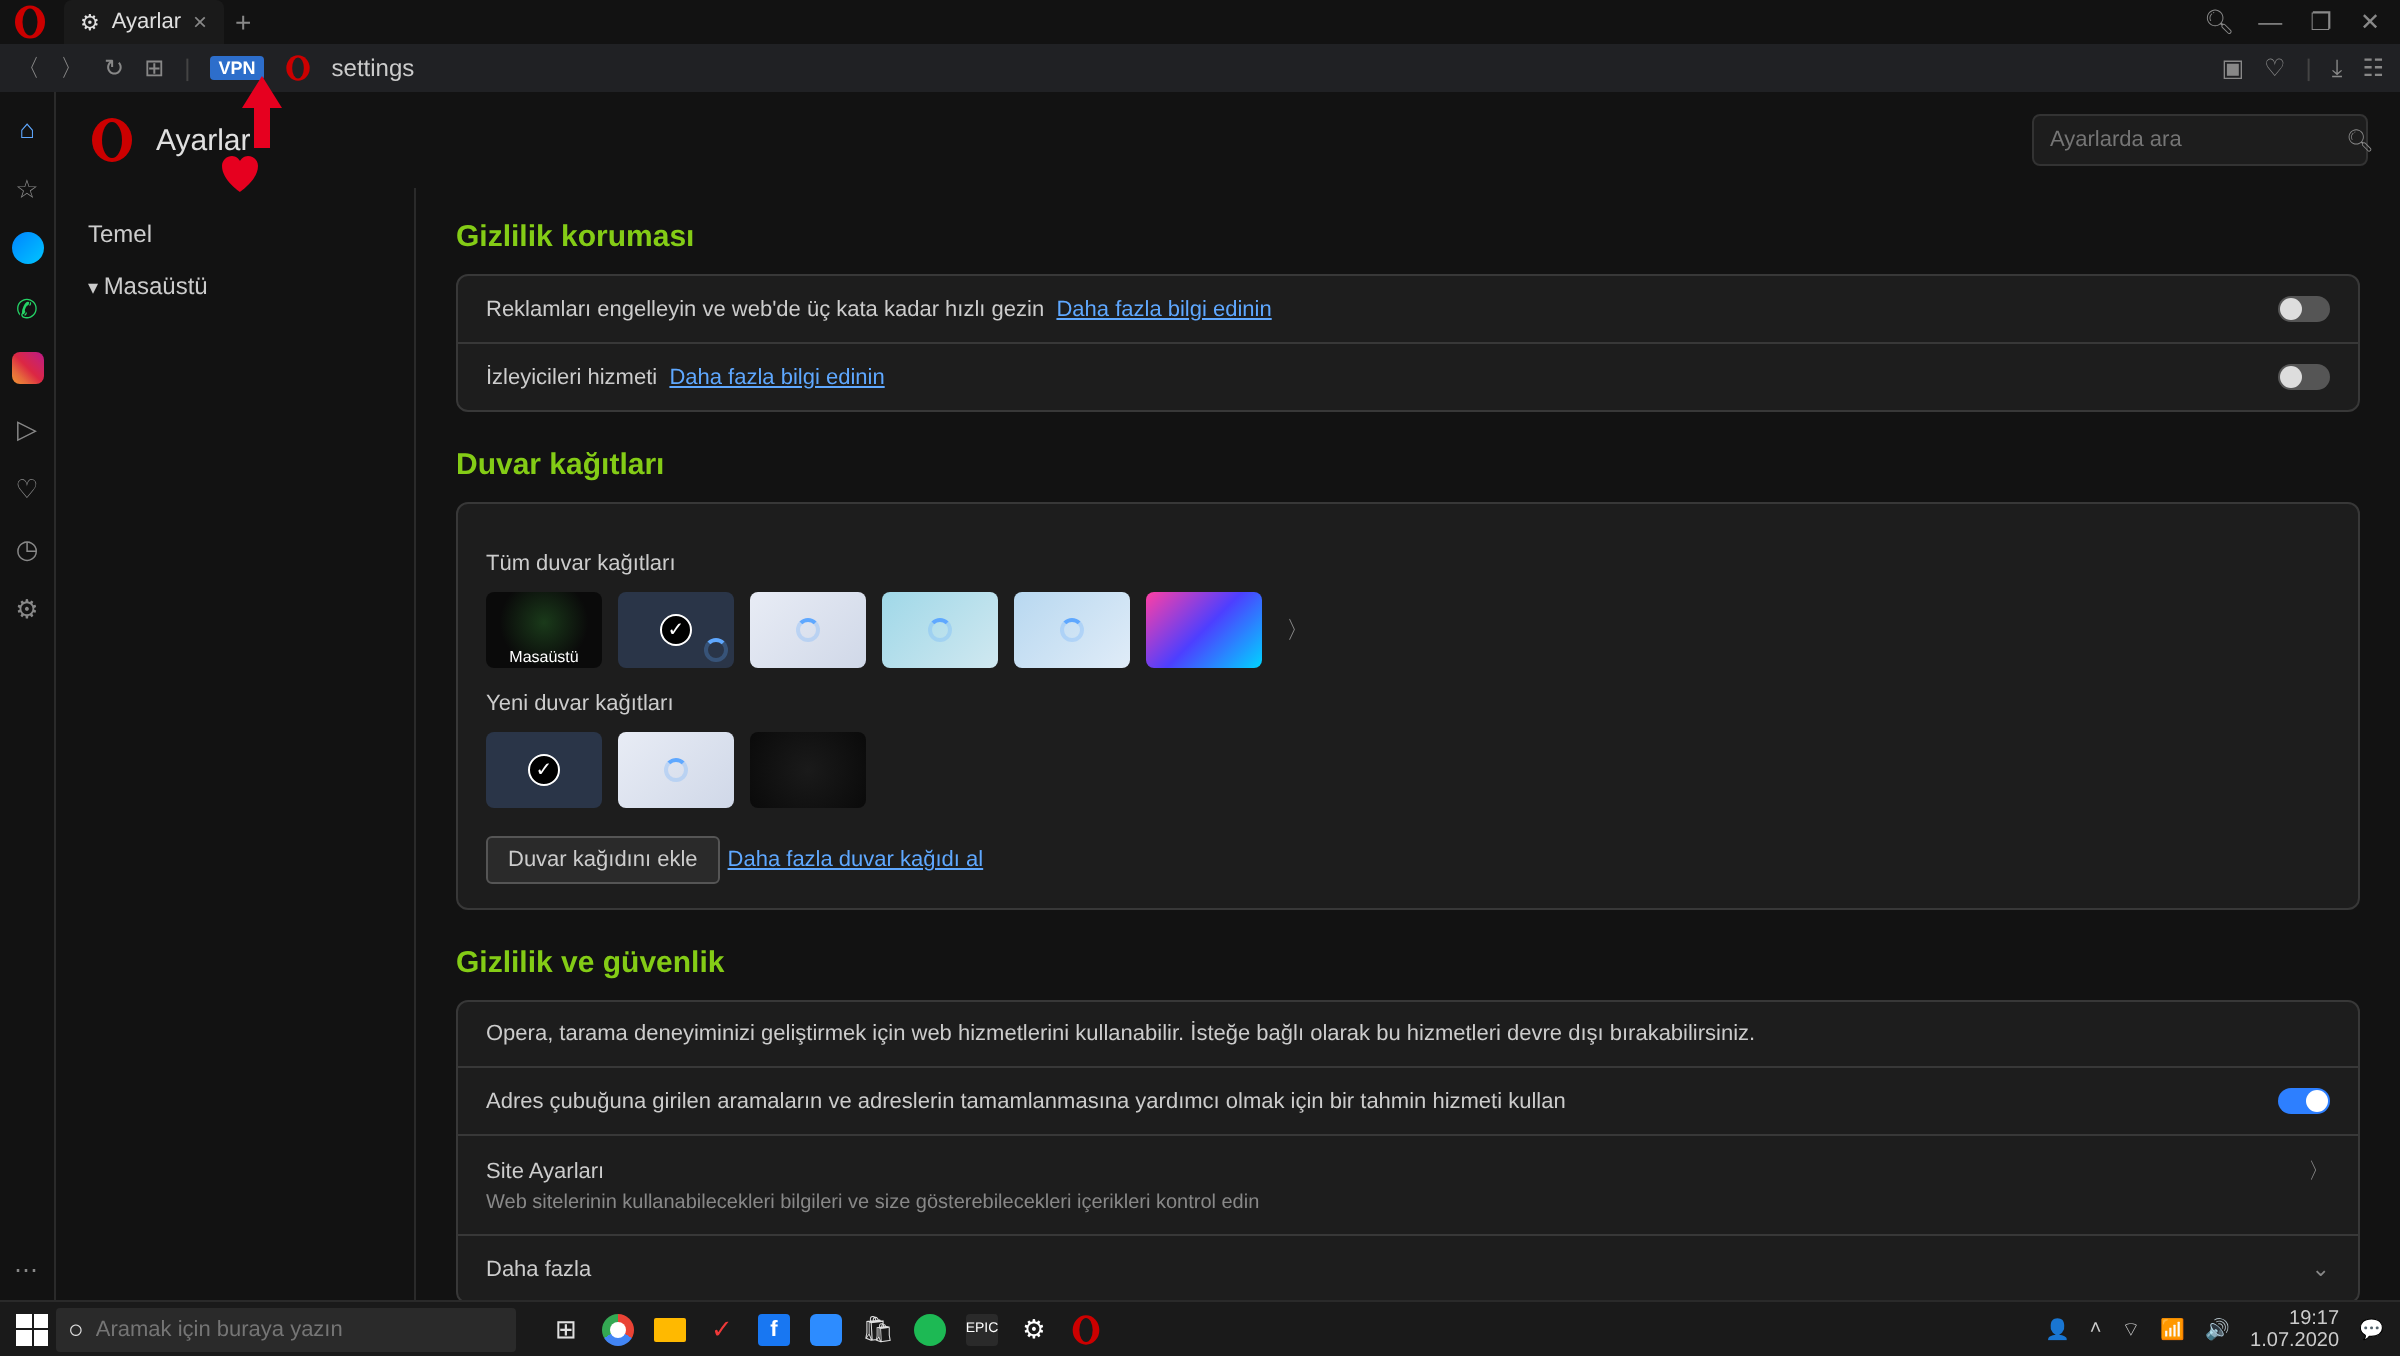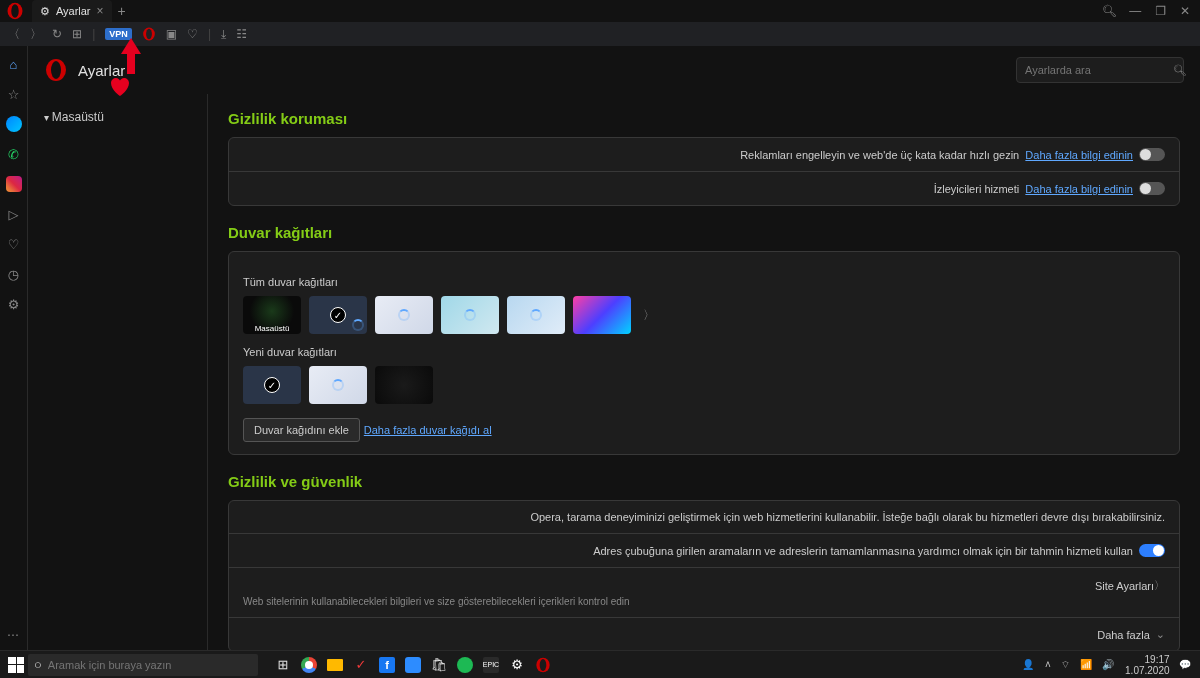--- a/index.html
+++ b/index.html
@@ -53,21 +53,21 @@
 .sidebar .nav-item { padding: 6px 0; color: #ccc; cursor: pointer; }
 .sidebar .nav-item.selected::before { content: "▾ "; color: #ccc; font-size: 10px; }
 .sidebar .link-item { padding: 6px 0; color: #5fa8ff; text-decoration: underline; cursor: pointer; font-size: 11px; }
 .sidebar .gap { height: 20px; }
 
 .settings-content { flex: 1; padding: 16px 20px; overflow-y: auto; }
 .settings-content h3 { font-size: 15px; font-weight: 600; color: #84cc16; margin-bottom: 10px; margin-top: 18px; }
 .settings-content h3:first-child { margin-top: 0; }
 
 .setting-block { border: 1px solid #383838; background: #1d1d1d; border-radius: 6px; overflow: hidden; }
-.setting-row { display: flex; align-items: center; padding: 10px 14px; font-size: 11px; gap: 6px; border-top: 1px solid #383838; text-align: right; }
+.setting-row { display: flex; align-items: center; padding: 10px 14px; font-size: 11px; gap: 6px; border-top: 1px solid #383838; }
 .setting-row:first-child { border-top: none; }
 .setting-row .label { flex: 1; color: #ccc; }
 .setting-row .link { color: #5fa8ff; text-decoration: underline; cursor: pointer; }
 .setting-row .sublabel { color: #888; font-size: 10px; }
 .setting-row.col { flex-direction: column; align-items: flex-start; gap: 3px; }
 .setting-row.col .rowline { display: flex; width: 100%; align-items: center; }
 .setting-row.col .rowline .label { flex: 1; }
 .setting-row .chev { color: #888; font-size: 11px; }
 
 .toggle { width: 26px; height: 13px; background: #555; border-radius: 7px; position: relative; cursor: pointer; flex-shrink: 0; }
@@ -144,20 +144,21 @@
   <span class="navbtn">〈</span>
   <span class="navbtn">〉</span>
   <span class="navbtn">↻</span>
   <span class="navbtn">⊞</span>
   <span class="sep">|</span>
   <span class="vpn-badge">VPN</span>
   <span class="mini-opera"><svg class="opera-o-svg" viewBox="0 0 24 24">
         <ellipse cx="12" cy="12" rx="10" ry="11" fill="#c00"></ellipse>
         <ellipse cx="12" cy="12" rx="5" ry="9" fill="#202124"></ellipse>
       </svg></span>
+  <span class="addr-text">settings</span>
   <div class="addr-right">
     <span>▣</span>
     <span>♡</span>
     <span class="sep">|</span>
     <span>⤓</span>
     <span>☷</span>
   </div>
 </div>
 
 <div class="arrow-up">
@@ -194,20 +195,21 @@
       <span class="page-title">Ayarlar</span>
       <div class="spacer"></div>
       <div class="search-box">
         <input placeholder="Ayarlarda ara" style="">
         <span>🔍︎</span>
       </div>
     </div>
 
     <div class="page-body">
       <div class="sidebar">
+        <div class="nav-item">Temel</div>
         <div class="nav-item selected">Masaüstü</div>
         <div class="gap"></div>
       </div>
 
       <div class="settings-content">
 
         <h3>Gizlilik koruması</h3>
         <div class="setting-block">
           <div class="setting-row">
             <span class="label"><span>Reklamları engelleyin ve web'de üç kata kadar hızlı gezin</span>&nbsp;&nbsp;<span class="link">Daha fazla bilgi edinin</span></span>

